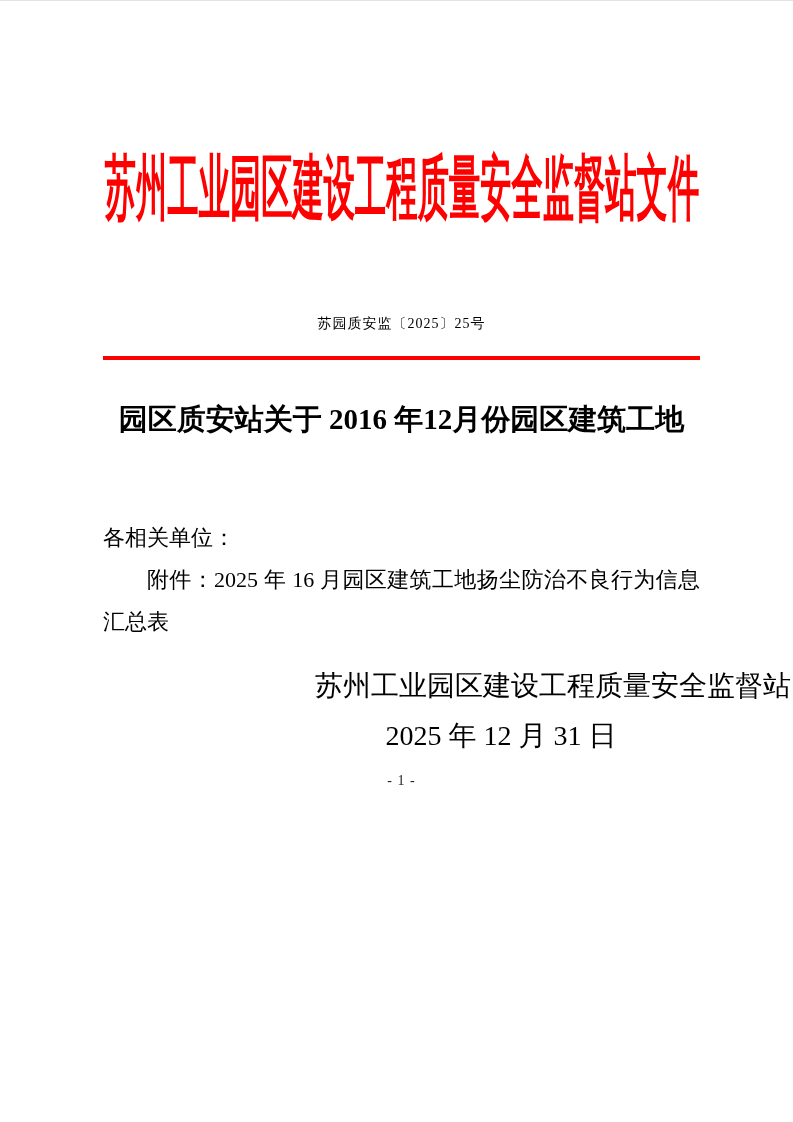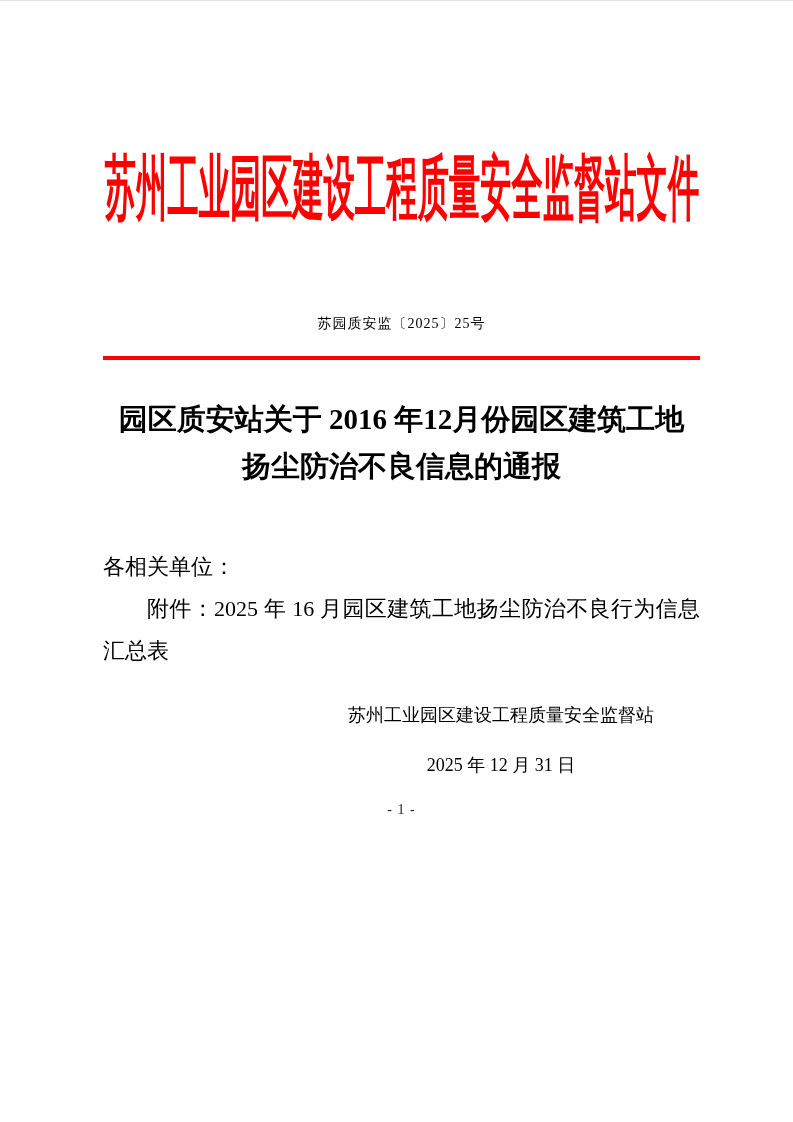--- a/index.html
+++ b/index.html
@@ -56,40 +56,40 @@
   
   .doc-title {
     margin-top: 36px;
     text-align: center;
     font-size: 29px;
     font-weight: bold;
     line-height: 47px;
   }
   
   .body-text {
-    margin-top: 56px;
+    margin-top: 74px;
     font-size: 22px;
     line-height: 42px;
     text-align: justify;
     text-justify: inter-ideograph;
   }
   .body-text p {
     margin: 0;
   }
   .para-indent {
     text-indent: 2em;
   }
   
   .sign-block {
     margin-top: 28px;
     margin-left: auto;
     margin-right: 13px;
     width: 372px;
     text-align: center;
-    font-size: 18px;
+    font-size: 28px;
   }
   .sign-org {
     line-height: 30px;
     white-space: nowrap;
   }
   .sign-date {
     margin-top: 20px;
     line-height: 30px;
   }
   
@@ -109,21 +109,20 @@
   <div class="org-title-wrap">
     <span class="org-title">苏州工业园区建设工程质量安全监督站文件</span>
   </div>
 
   <div class="doc-number">苏园质安监〔2025〕25号</div>
 
   <div class="red-divider"></div>
 
   <div class="doc-title">
     <div>园区质安站关于 2016 年12月份园区建筑工地</div>
-    <div>扬尘防治不良信息的通报</div>
   </div>
 
   <div class="body-text">
     <p>各相关单位：</p>
     <p class="para-indent">附件：2025 年 16 月园区建筑工地扬尘防治不良行为信息汇总表</p>
   </div>
 
   <div class="sign-block">
     <div class="sign-org">苏州工业园区建设工程质量安全监督站</div>
     <div class="sign-date">2025 年 12 月 31 日</div>

